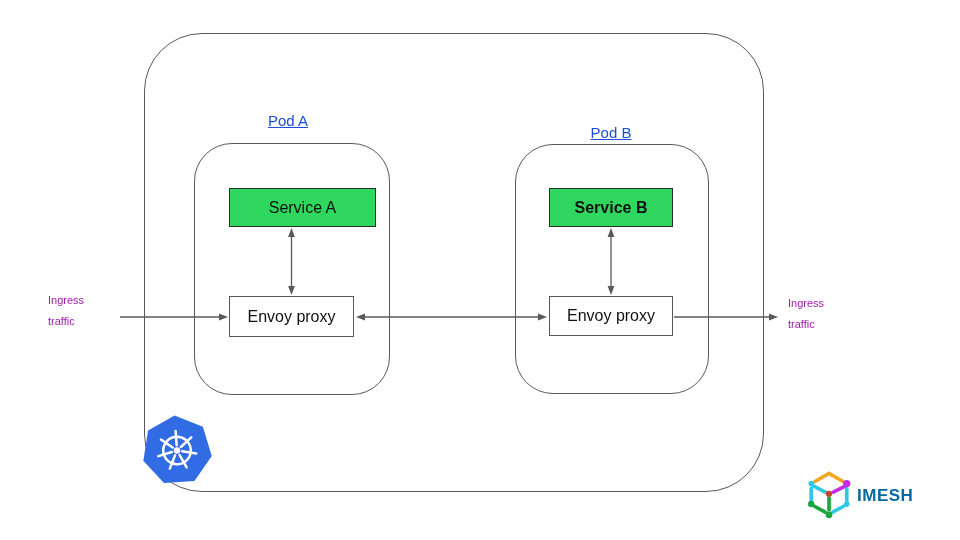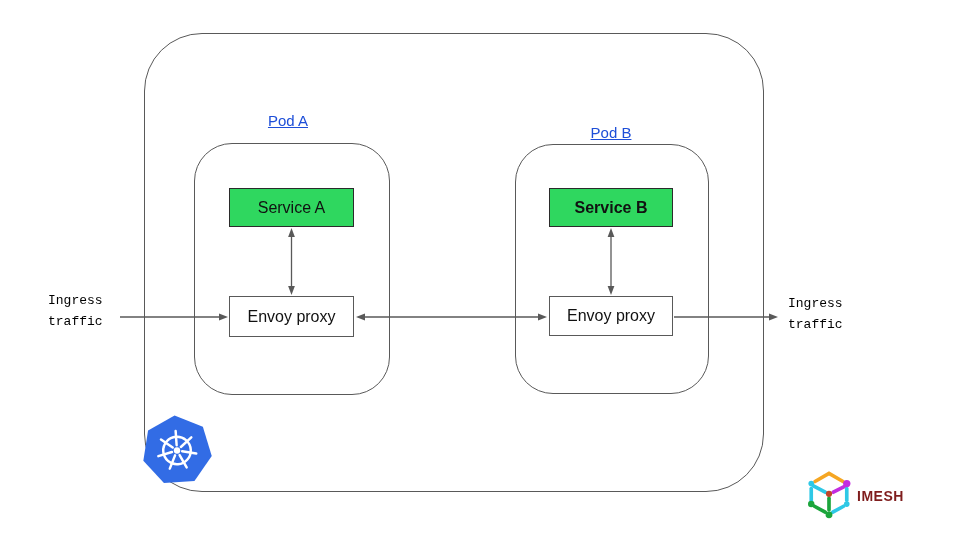--- a/index.html
+++ b/index.html
@@ -21,36 +21,36 @@
     position:absolute;width:194px;text-align:center;font-size:15px;color:#1d4ed8;
     text-decoration:underline;top:112px;
   }
   .pod-label-a{left:191px;}
   .pod-label-b{left:514px;margin-top:12px;}
   .node{
     position:absolute;display:flex;align-items:center;justify-content:center;
     font-size:16px;color:#111;box-sizing:border-box;
   }
   .service{background:#2fd75f;border:1px solid #2b2b2b;}
-  .service-a{left:229px;top:188px;width:125px;height:39px;}
+  .service-a{left:229px;top:188px;width:147px;height:39px;}
   .service-b{left:549px;top:188px;width:124px;height:39px;font-weight:bold;}
   .proxy{background:#ffffff;border:1px solid #595959;}
   .proxy-a{left:229px;top:296px;width:125px;height:41px;}
   .proxy-b{left:549px;top:296px;width:124px;height:40px;}
   .flow-label{
-    position:absolute;font-size:13px;line-height:21px;color:#000000;white-space:pre-line;font-family:Liberation Mono, monospace;
+    position:absolute;font-size:11px;line-height:21px;color:#a21caf;white-space:pre-line;
   }
   .ingress-label{left:48px;top:290px;}
   .egress-label{left:788px;top:293px;}
   .overlay{position:absolute;left:0;top:0;width:960px;height:540px;pointer-events:none;}
   .k8s-logo{position:absolute;left:139px;top:410px;width:76px;height:81px;}
   .imesh-logo{position:absolute;left:803px;top:468px;display:flex;align-items:center;}
   .imesh-icon{width:52px;height:56px;}
   .imesh-text{
-    font-size:14px;font-weight:bold;color:#7f1d1d;letter-spacing:0.5px;margin-left:2px;
+    font-size:17px;font-weight:bold;color:#0369a1;letter-spacing:0.5px;margin-left:2px;
   }
 </style>
 </head>
 <body>
 
 <div class="stage">
 
   <div class="cluster"></div>
 
   <div class="pod pod-a"></div>

